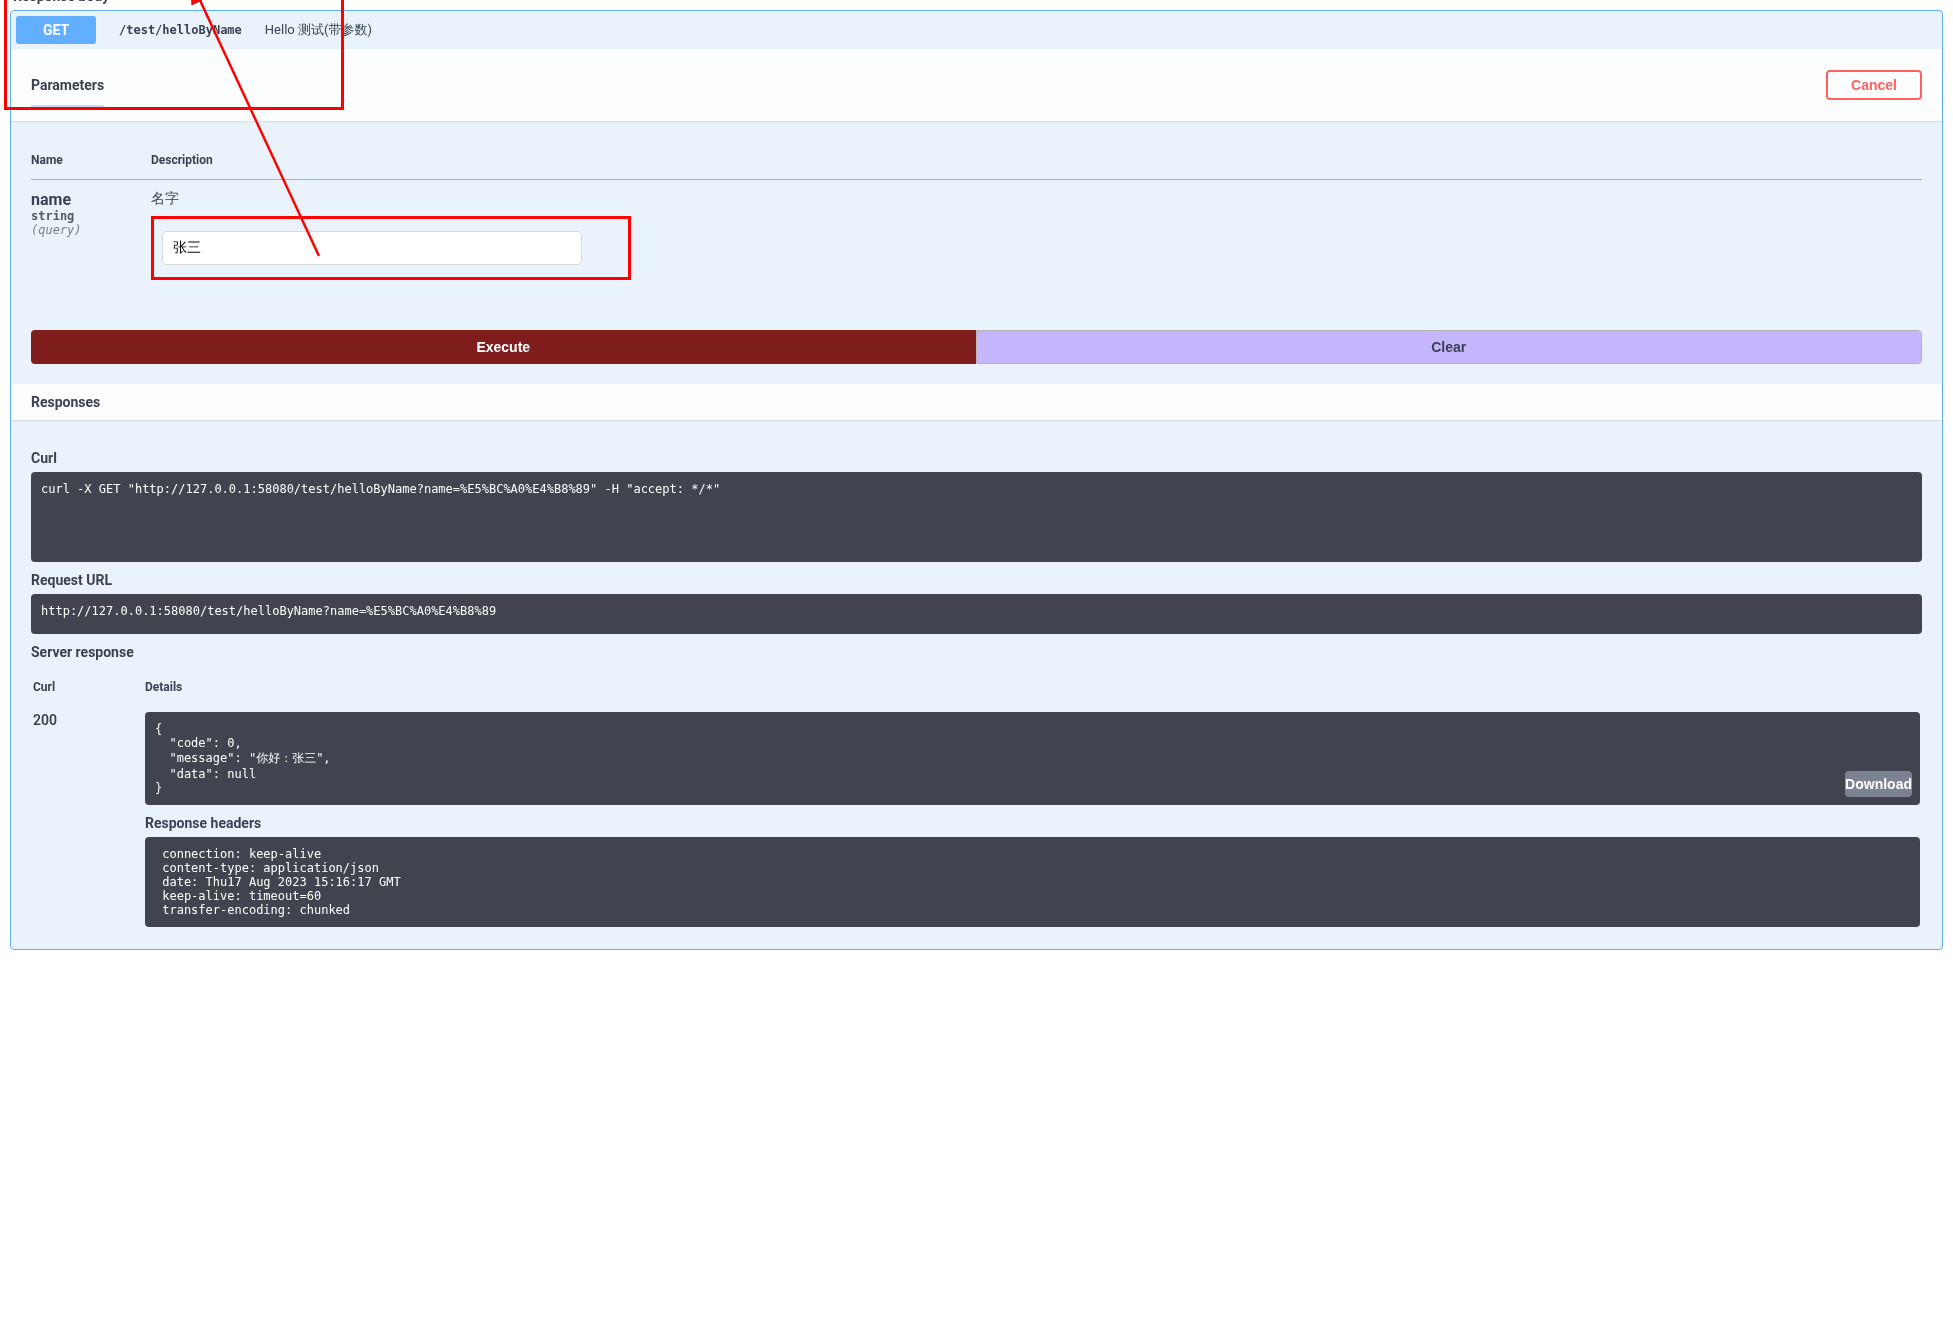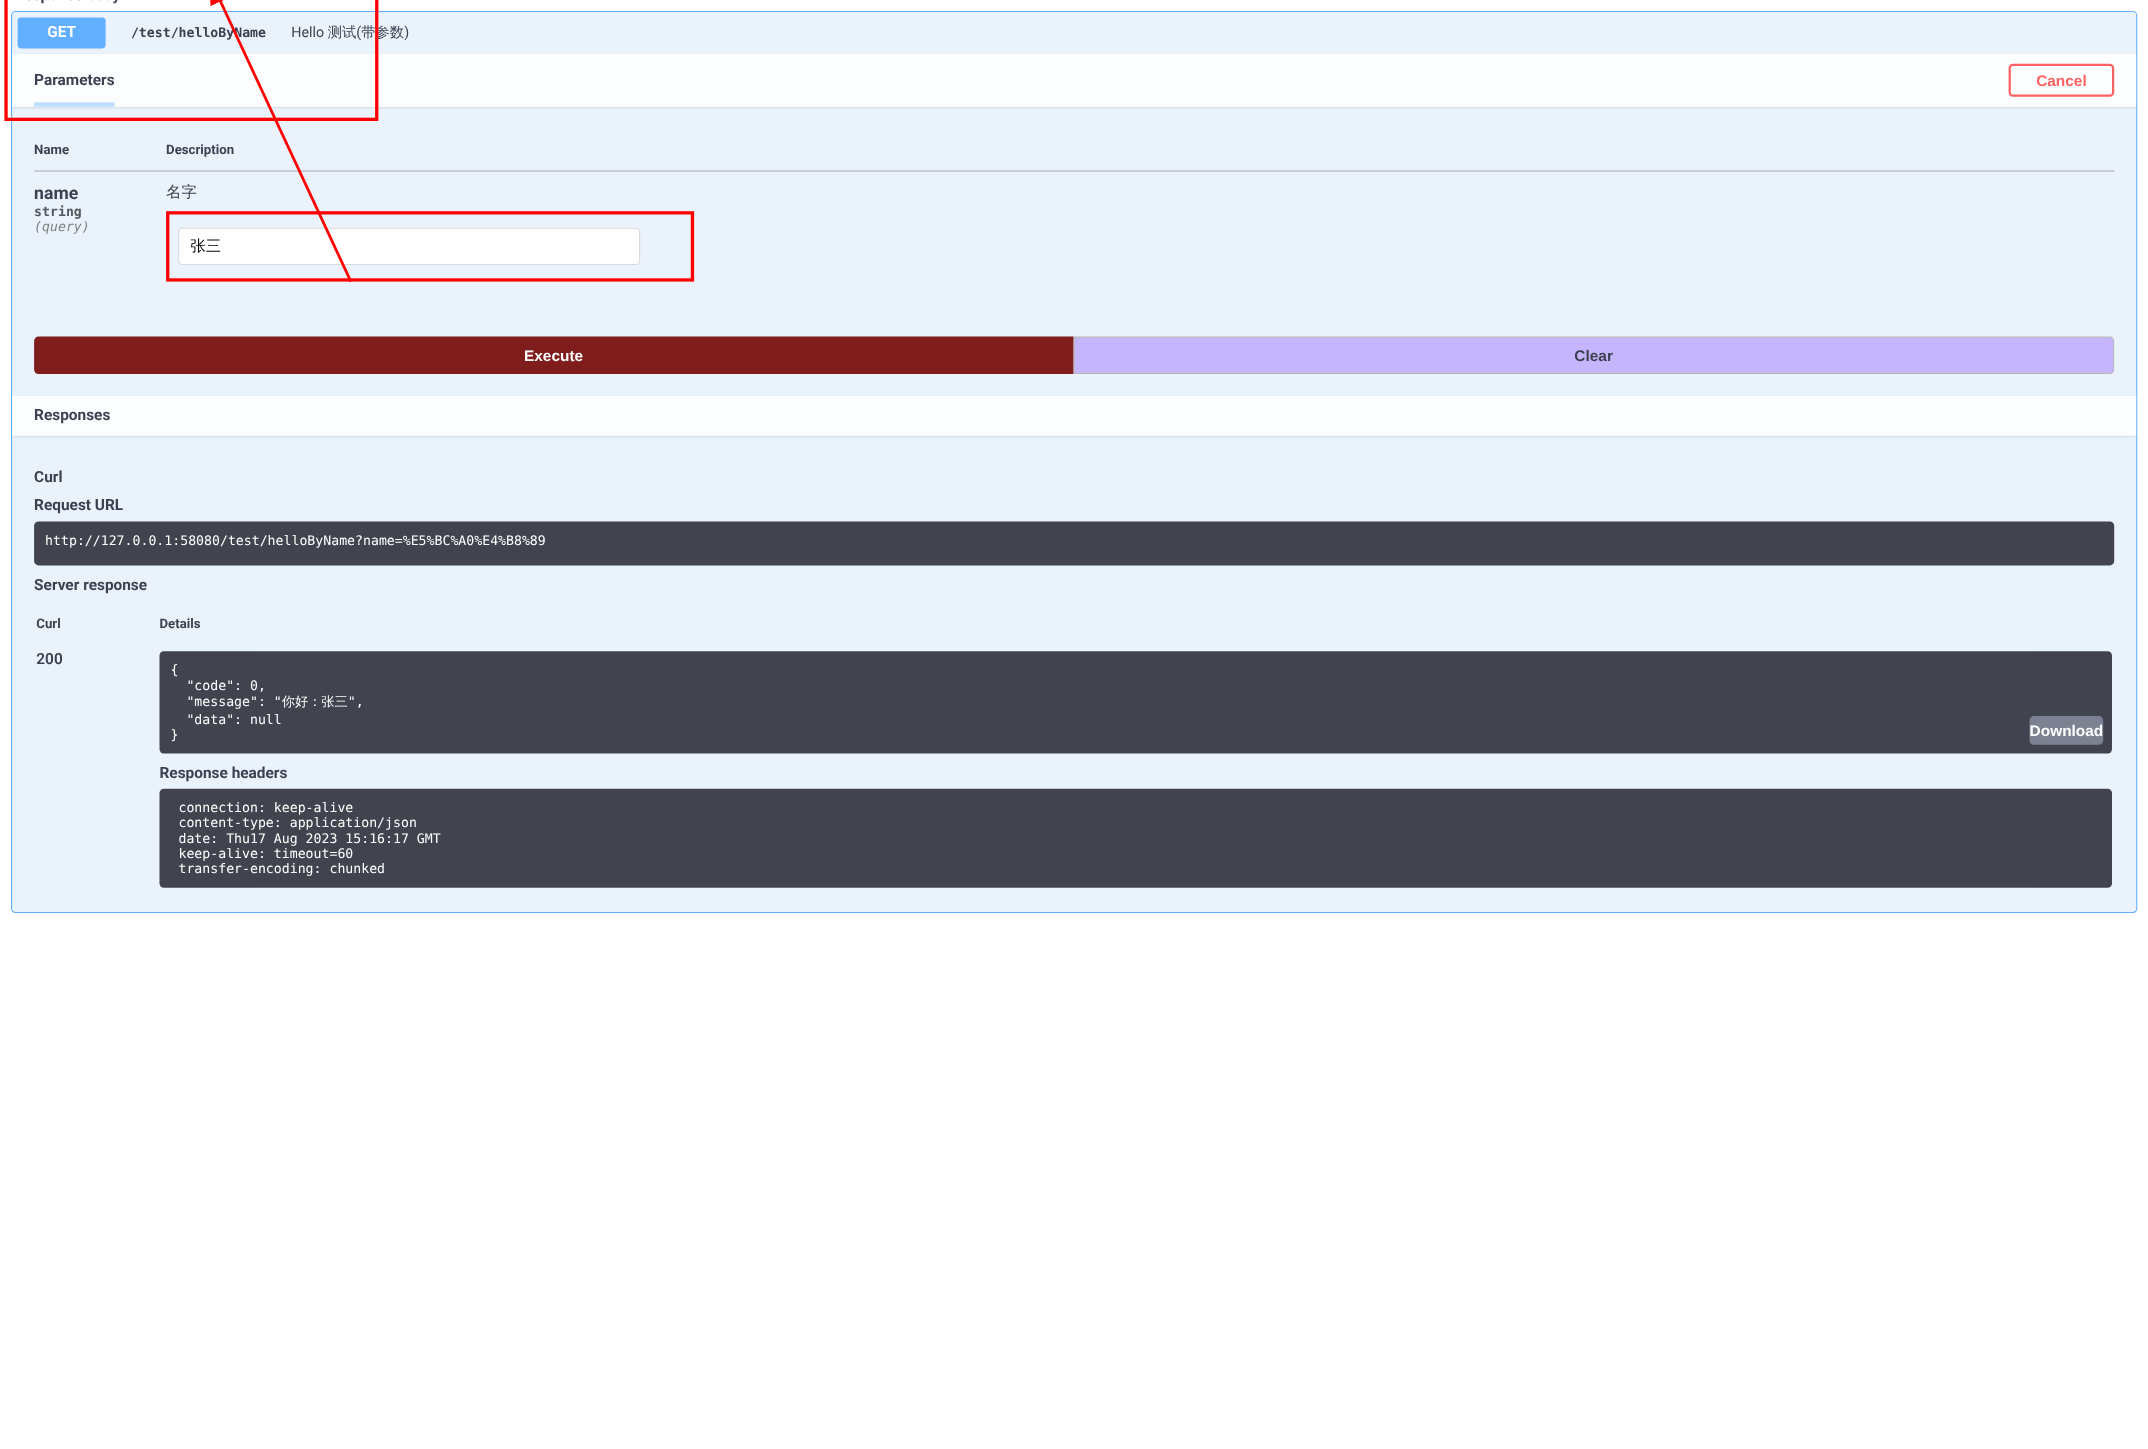--- a/index.html
+++ b/index.html
@@ -39,21 +39,21 @@
     font-size: 12px;
   }
   .summary-desc {
     color: #3b4151;
     font-size: 13px;
   }
   .section-header {
     display: flex;
     align-items: center;
     justify-content: space-between;
-    padding: 8px 20px;
+    padding: 20px 20px;
     background: #fff;
     box-shadow: 0 1px 2px rgba(0,0,0,0.1);
   }
   .opblock .section-header {
     background: rgba(255,255,255,0.8);
   }
   .tab-header {
     font-weight: 700;
     font-size: 14px;
     color: #3b4151;
@@ -246,20 +246,21 @@
       <button class="execute-btn">Execute</button>
       <button class="clear-btn">Clear</button>
     </div>
 
     <div class="responses-header">
       <h4>Responses</h4>
     </div>
 
     <div class="responses-inner">
       <div class="block-label">Curl</div>
+      <pre class="code-block curl-block">curl -X GET "http://127.0.0.1:58080/test/helloByName?name=%E5%BC%A0%E4%B8%89" -H "accept: */*"</pre>
 
       <div class="block-label">Request URL</div>
       <pre class="code-block">http://127.0.0.1:58080/test/helloByName?name=%E5%BC%A0%E4%B8%89</pre>
 
       <div class="block-label">Server response</div>
 
       <table class="resp-table">
         <thead>
           <tr>
             <th class="code-col">Curl</th>

